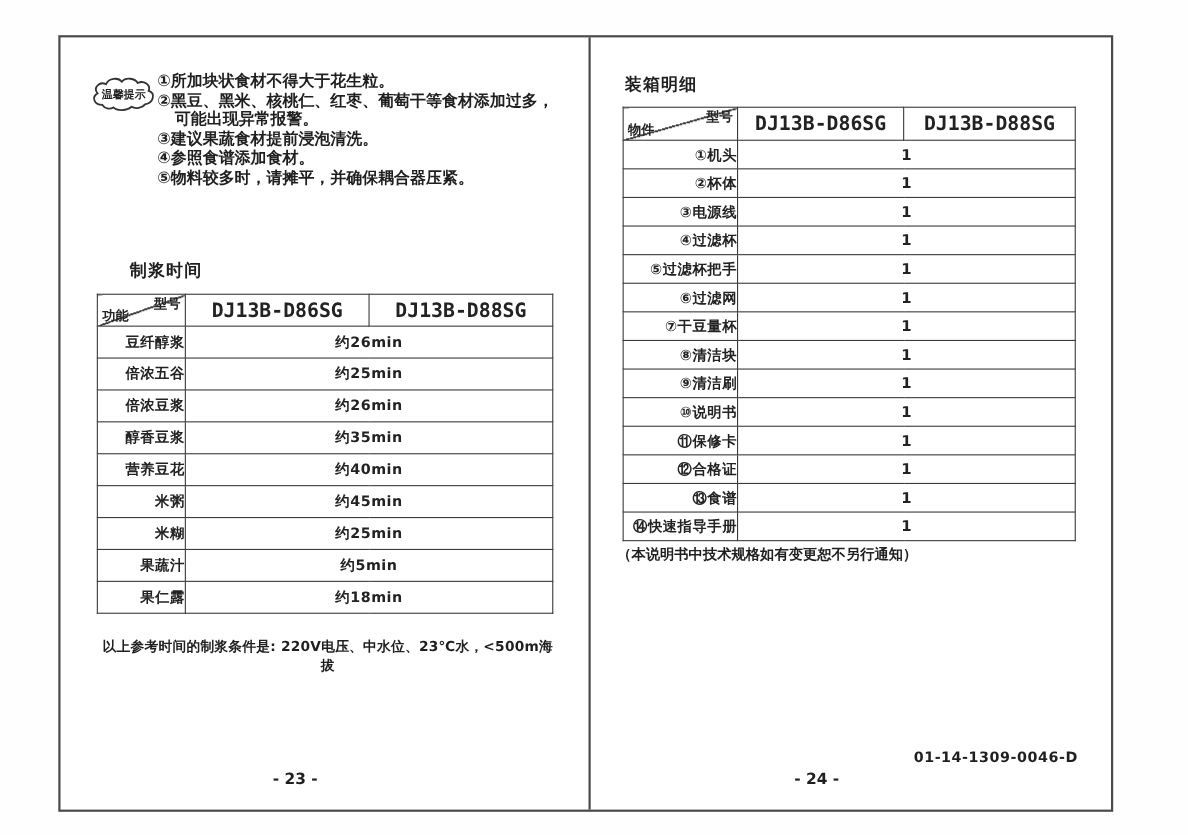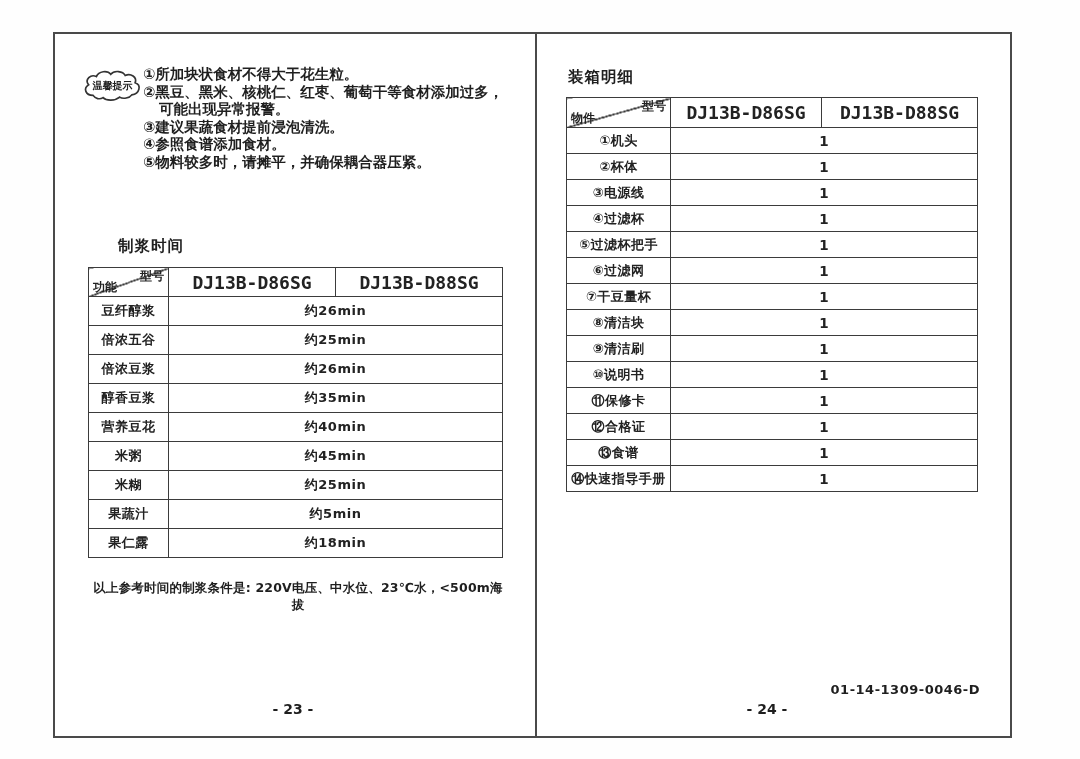--- a/index.html
+++ b/index.html
@@ -73,21 +73,21 @@
   .tbl-right thead tr { height: 30px; }
   .tbl-right tbody tr { height: 26px; }
   th.model-hdr {
     font-family: "DejaVu Sans Mono", monospace;
     font-size: 18px;
     font-weight: bold;
     text-align: center;
   }
   td.label-cell {
     font-size: 13px;
-    text-align: center;
+    text-align: right;
     padding-left: 9px;
     letter-spacing: 0.5px;
   }
   td.value-cell {
     font-size: 13px;
     text-align: center;
     letter-spacing: 0.5px;
   }
   td.qty-cell {
     font-size: 13.5px;
@@ -139,21 +139,20 @@
     width: 220px;
     text-align: right;
     font-size: 13px;
     font-weight: 600;
     letter-spacing: 0.5px;
   }
   .page-num {
     position: absolute;
     top: 701px;
     width: 90px;
-    text-align: center;
     font-size: 14px;
     font-weight: 600;
   }
   .page-num-left  { left: 248px; }
   .page-num-right { left: 722px; }
 </style>
 </head>
 <body>
 
 <div class="sheet">
@@ -339,18 +338,19 @@
         <tr>
           <td class="label-cell">⑭快速指导手册</td>
           <td class="qty-cell" colspan="2">1</td>
         </tr>
       </tbody>
   </table>
 
   <ul class="pack-notes">
 
 
+      <li>（本说明书中技术规格如有变更恕不另行通知）</li>
     </ul>
 
   <div class="doc-code">01-14-1309-0046-D</div>
 
   <div class="page-num page-num-right">- 24 -</div>
 </div>
 
 </body></html>

